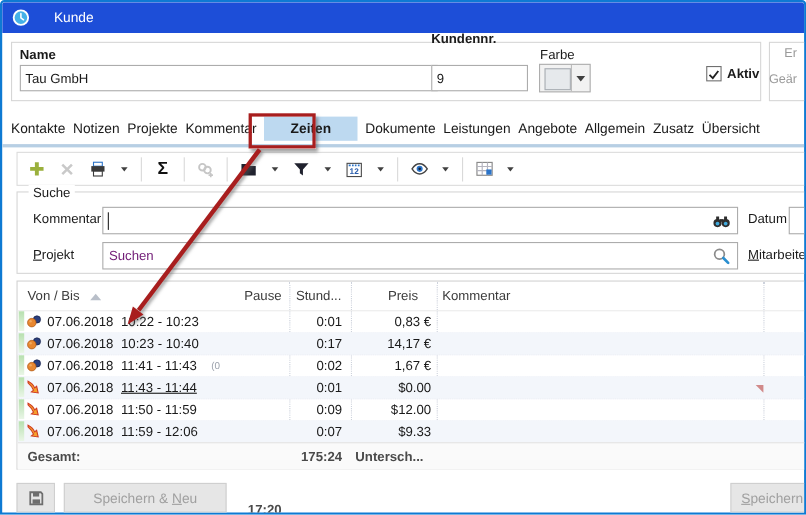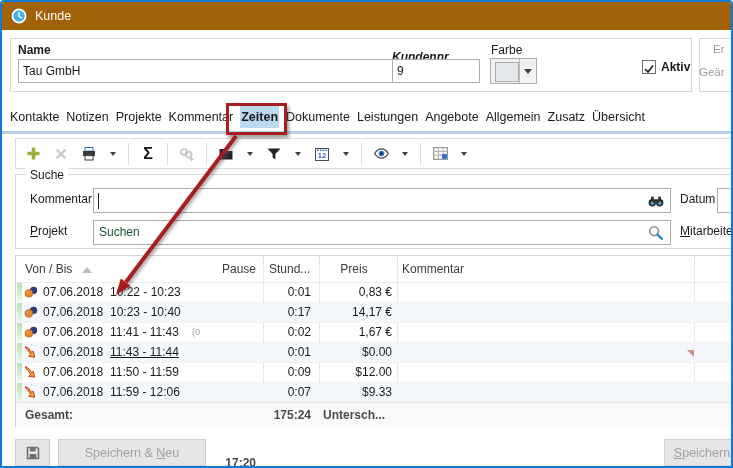--- a/index.html
+++ b/index.html
@@ -1,47 +1,47 @@
 <!DOCTYPE html>
 <html><head>
 <meta charset="utf-8">
 <style>
   html,body{margin:0;padding:0;background:#fff;}
   .window{position:relative;width:733px;height:468px;box-sizing:border-box;
     border:2px solid #0e7ad3;border-radius:4px 4px 0 0;background:#fff;overflow:hidden;
     font-family:"Liberation Sans",sans-serif;color:#1a1a1a;}
   
-  .titlebar{position:absolute;left:0;top:0;right:0;height:28px;background:#a16207;
-    display:flex;align-items:center;gap:8px;padding-left:9px;border-radius:2px 2px 0 0;}
+  .titlebar{position:absolute;left:0;top:0;right:0;height:28px;background:#1d4ed8;
+    display:flex;align-items:center;gap:22px;padding-left:9px;border-radius:2px 2px 0 0;}
   .title-text{color:#fff;font-size:12.5px;}
   
   .gbox{position:absolute;border:1px solid #d6d6d6;background:#fff;box-sizing:border-box;}
   .lbl{position:absolute;font-size:12px;white-space:nowrap;}
   .b{font-weight:bold;}
   .gray{color:#9a9a9a;}
   .u{text-decoration:underline;}
   input.txt{position:absolute;box-sizing:border-box;border:1px solid #acacac;height:24px;
     font:12px "Liberation Sans",sans-serif;padding:0 4px;background:#fff;color:#1a1a1a;}
   .field{position:absolute;box-sizing:border-box;border:1px solid #acacac;background:#fff;height:25px;}
   .field .ficon{position:absolute;right:5px;top:3px;width:18px;height:18px;}
-  .placeholder{position:absolute;left:5px;top:4px;font-size:12px;color:#14532d;}
+  .placeholder{position:absolute;left:5px;top:4px;font-size:12px;color:#701a75;}
   .caret{position:absolute;left:4px;top:4px;width:1px;height:16px;background:#222;}
   
   .combo{position:absolute;box-sizing:border-box;border:1px solid #adadad;background:#f2f2f2;
     width:47px;height:26px;}
   .swatch{position:absolute;left:4px;top:3px;width:22px;height:18px;background:#e6e9ec;border:1px solid #a8adb3;}
   .combo-arrow{position:absolute;right:0;top:0;width:16px;height:24px;border-left:1px solid #bcbcbc;
     display:flex;align-items:center;justify-content:center;}
   .tri-down{width:0;height:0;border-left:4px solid transparent;border-right:4px solid transparent;border-top:5px solid #404040;}
   
   .cb{position:absolute;width:14px;height:14px;border:1px solid #707070;background:#fff;box-sizing:border-box;}
   
   .tabs{position:absolute;left:8px;top:99px;height:31px;display:flex;align-items:center;gap:7px;font-size:12.5px;white-space:nowrap;}
   .tab{padding:4px 0;cursor:default;}
-  .tab.selected{padding:4px 1px;background:#bdd9f0;font-weight:bold;}
+  .tab.selected{padding:4px 24px;background:#bdd9f0;font-weight:bold;}
   .tabline{position:absolute;left:0;top:129px;width:733px;height:3px;background:#b7cfe4;}
   
   .toolbar{position:absolute;left:13px;top:136px;width:718px;height:31px;box-sizing:border-box;
     border:1px solid #dcdcdc;background:#fff;display:flex;align-items:center;gap:10px;padding:0 8px;}
   .tbtn{width:18px;height:18px;display:flex;align-items:center;justify-content:center;flex:0 0 auto;}
   .dd{width:10px;height:18px;display:flex;align-items:center;justify-content:center;flex:0 0 auto;}
   .dd .tri-down{border-left-width:3.5px;border-right-width:3.5px;border-top-width:4.5px;}
   .tsep{width:1px;height:22px;background:#d9d9d9;flex:0 0 auto;}
   .sigma{font-size:16px;font-weight:600;color:#111;line-height:1;}
   
@@ -82,21 +82,21 @@
           <circle cx="8" cy="8" r="6.6" fill="#45b1e8" stroke="#fff" stroke-width="1.7"></circle>
           <path d="M8 4.4v3.8l2.4 1.8" stroke="#fff" stroke-width="1.4" fill="none" stroke-linecap="round"></path>
         </svg>
     </span>
     <span class="title-text">Kunde</span>
   </div>
 
   <div class="gbox" style="left:8px;top:36px;width:682px;height:54px;"></div>
   <span class="lbl b" style="left:16px;top:41px;">Name</span>
   <input class="txt" style="left: 16px; top: 57px; width: 380px;" value="Tau GmbH">
-  <span class="lbl b" style="left:390px;top:48px;font-style:italic;">Kundennr.</span>
+  <span class="lbl b" style="left:390px;top:26px;">Kundennr.</span>
   <input class="txt" style="left: 390px; top: 57px; width: 88px;" value="9">
   <span class="lbl" style="left:489px;top:41px;">Farbe</span>
   <div class="combo" style="left:488px;top:56px;">
     <span class="swatch"></span>
     <span class="combo-arrow">
         <span class="tri-down"></span>
       </span>
   </div>
   <span class="cb" style="left:640px;top:58px;">
     <svg width="12" height="12" viewBox="0 0 12 12">
@@ -245,21 +245,21 @@
   <div class="table">
     <div class="colsep" style="left:247px;"></div>
     <div class="colsep" style="left:303px;"></div>
     <div class="colsep" style="left:381px;"></div>
     <div class="colsep" style="left:678px;"></div>
 
     <div class="thead">
       <span class="hcell" style="left:9px;"><span>Von / Bis</span><span class="sort-tri"></span></span>
       <span class="hcell num" style="left:180px;width:60px;">Pause</span>
       <span class="hcell" style="left:253px;">Stund...</span>
-      <span class="hcell num" style="left:300px;width:76px;text-align:center;">Preis</span>
+      <span class="hcell num" style="left:288px;width:76px;">Preis</span>
       <span class="hcell" style="left:386px;">Kommentar</span>
     </div>
 
     <div class="trow" style="top:26px;">
       <span class="strip"></span>
       <span class="ricon"><svg width="14" height="14" viewBox="0 0 14 14">
             <circle cx="9.6" cy="5.4" r="3.3" fill="#2c3f7c" stroke="#16224a" stroke-width=".6"></circle>
             <circle cx="4.9" cy="8.3" r="3.9" fill="#e88730" stroke="#a85414" stroke-width=".6"></circle>
             <circle cx="3.8" cy="7.1" r="1.1" fill="#f2aa60"></circle>
           </svg></span>

